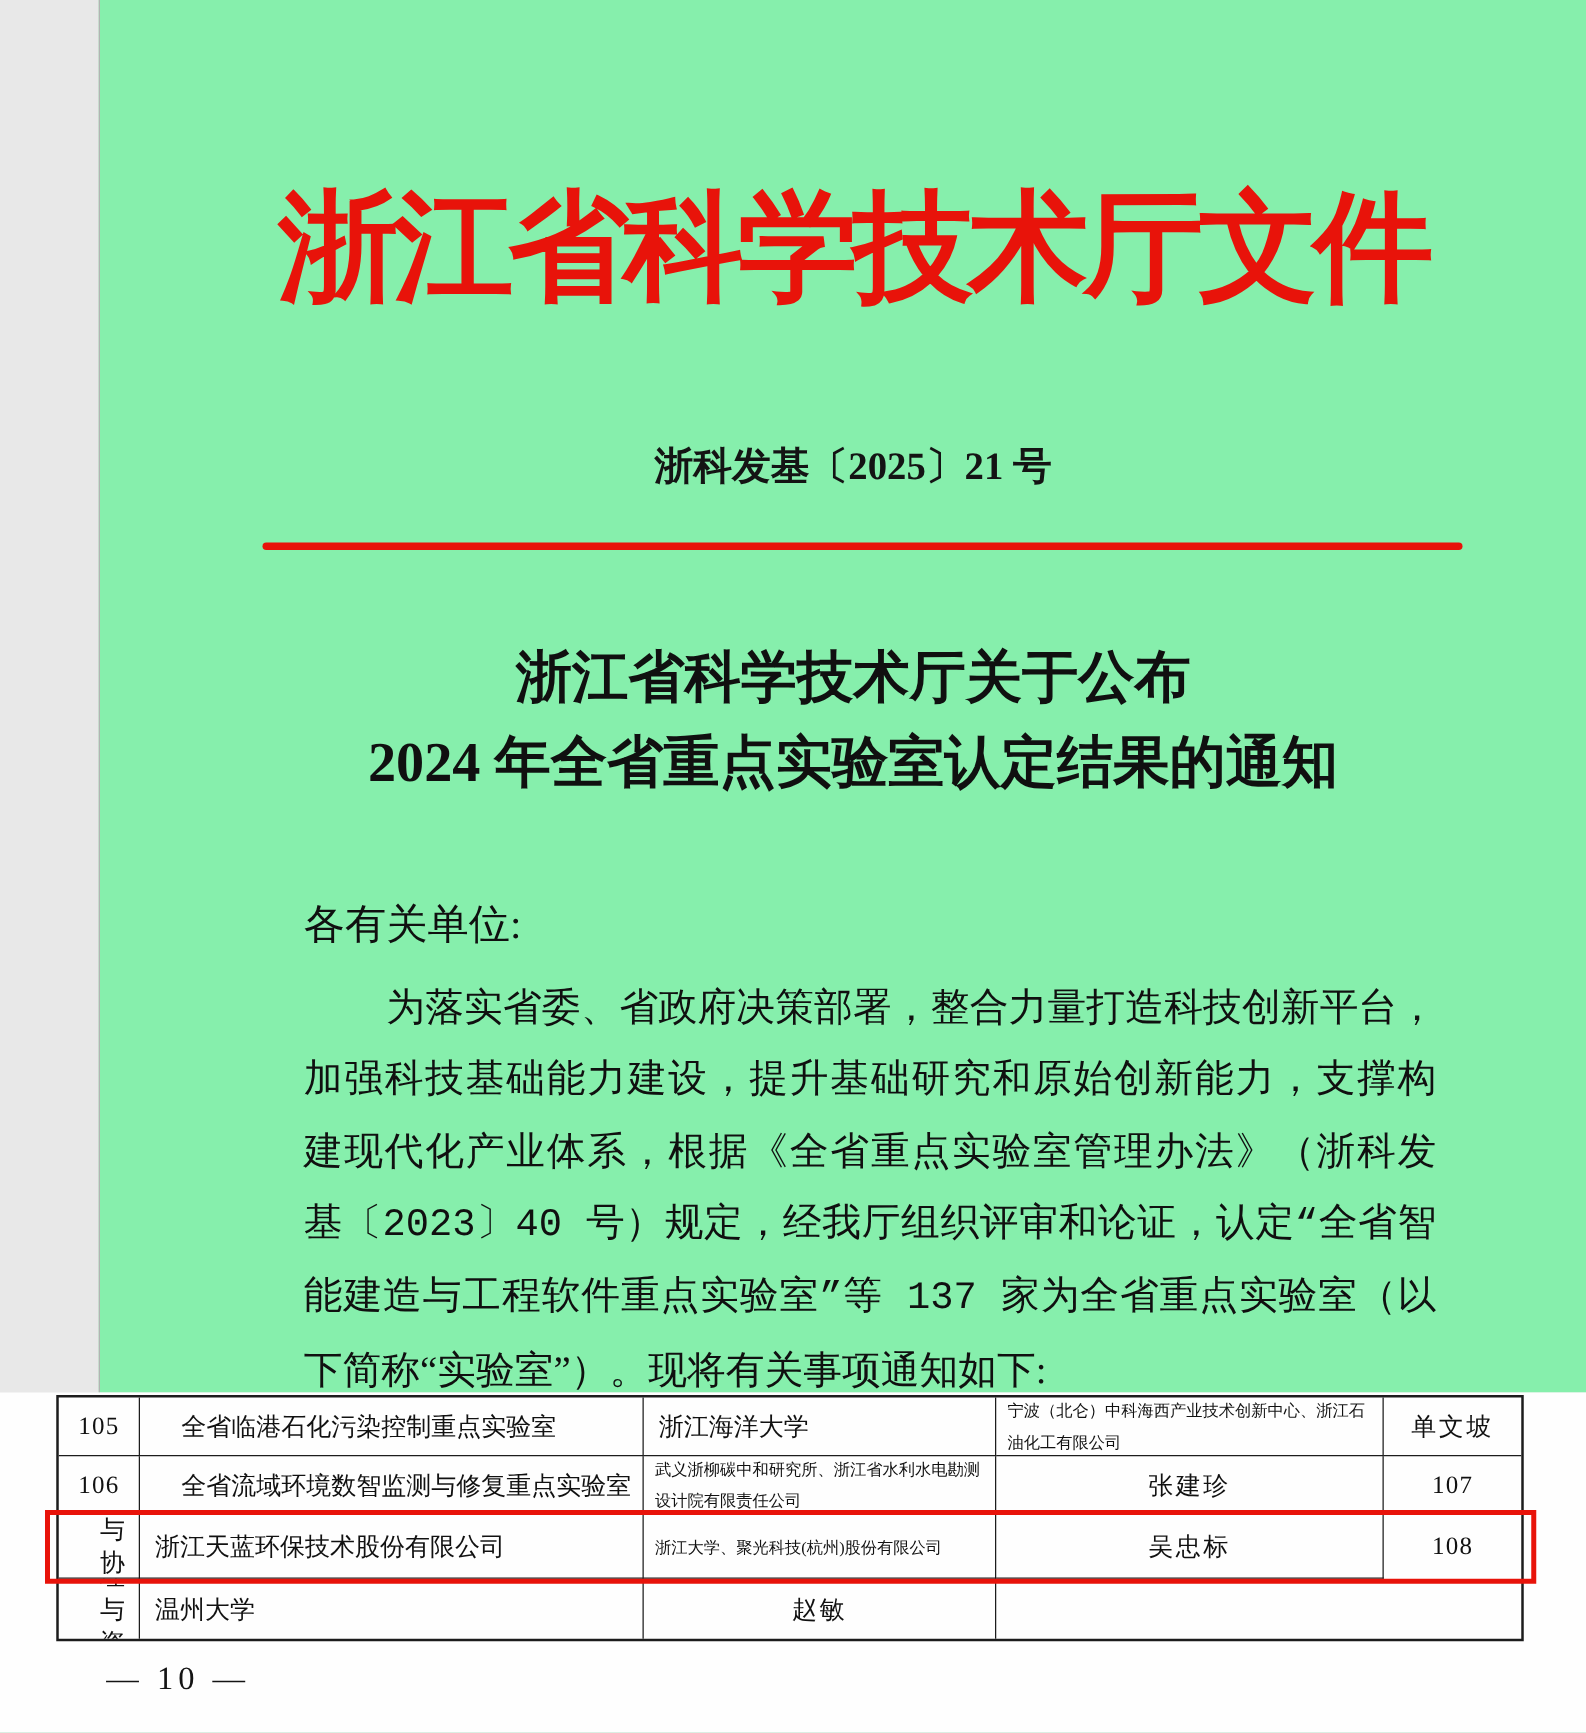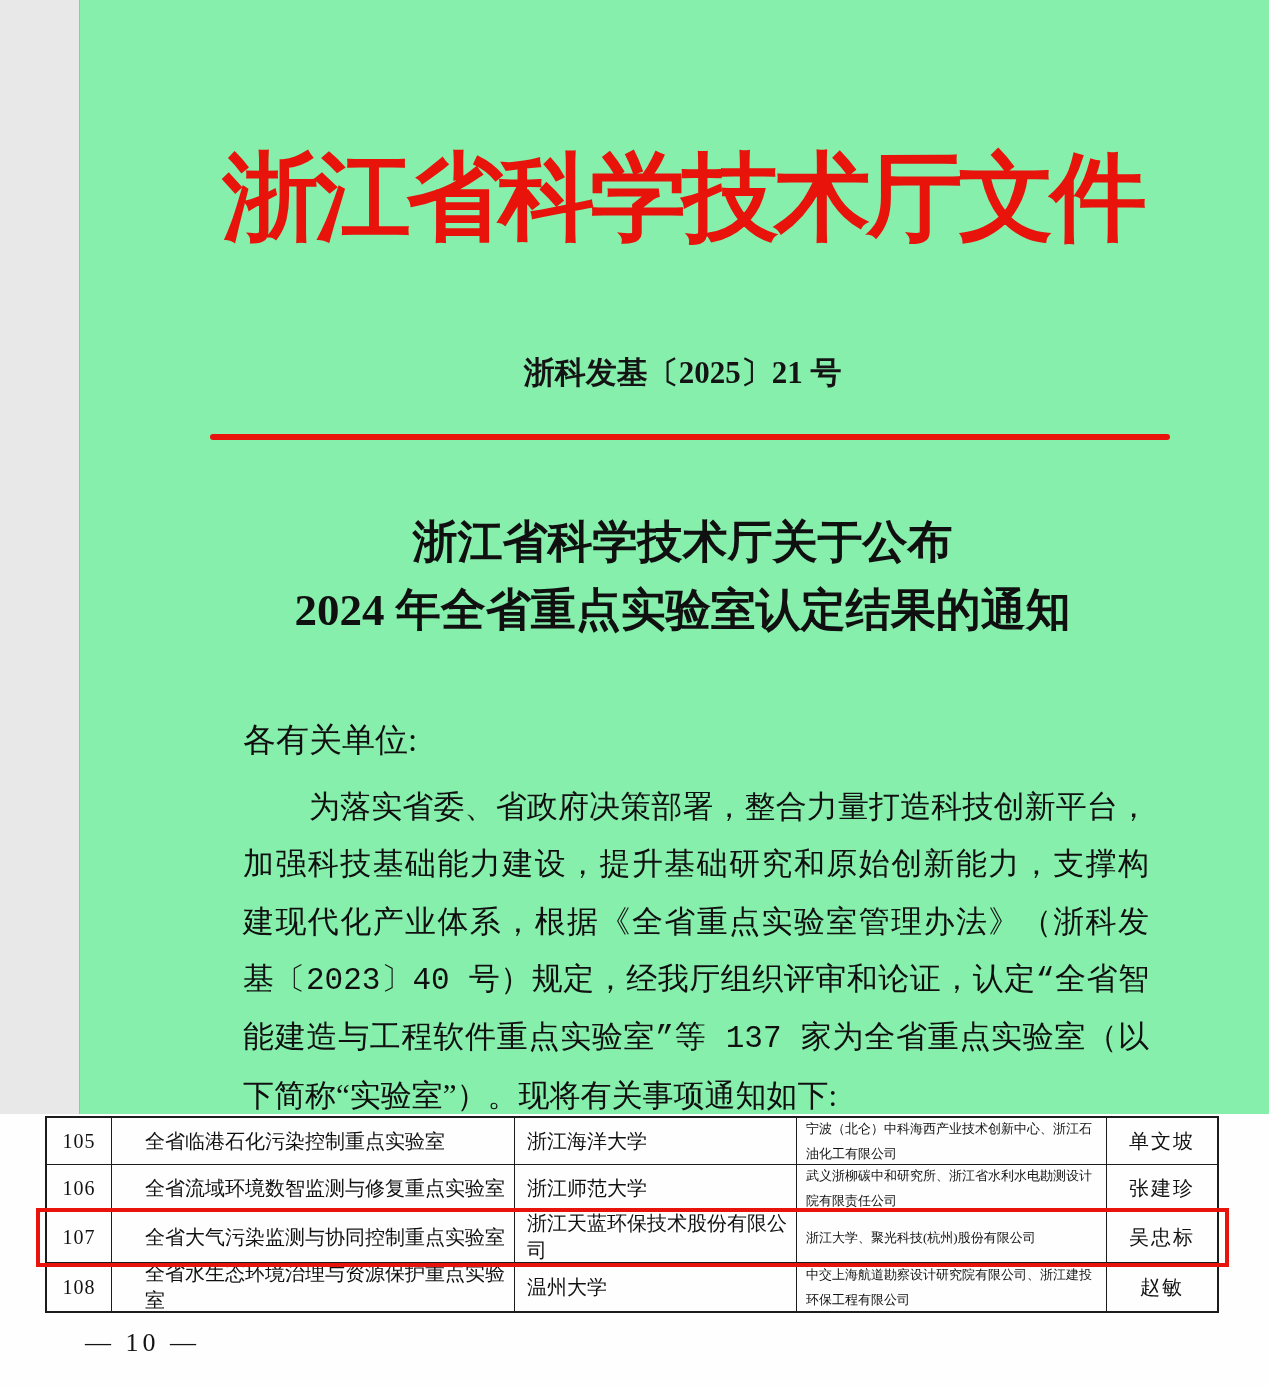--- a/index.html
+++ b/index.html
@@ -128,31 +128,29 @@
 
   <div class="table-band">
     <div class="lab-table" id="lab-table">
         <div class="cell c-no">105</div>
         <div class="cell c-lab">全省临港石化污染控制重点实验室</div>
         <div class="cell c-inst">浙江海洋大学</div>
         <div class="cell c-partners">宁波（北仑）中科海西产业技术创新中心、浙江石油化工有限公司</div>
         <div class="cell c-director">单文坡</div>
         <div class="cell c-no">106</div>
         <div class="cell c-lab">全省流域环境数智监测与修复重点实验室</div>
-        <div class="cell c-inst">浙江师范大学</div>
         <div class="cell c-partners">武义浙柳碳中和研究所、浙江省水利水电勘测设计院有限责任公司</div>
         <div class="cell c-director">张建珍</div>
         <div class="cell c-no">107</div>
         <div class="cell c-lab">全省大气污染监测与协同控制重点实验室</div>
         <div class="cell c-inst">浙江天蓝环保技术股份有限公司</div>
         <div class="cell c-partners">浙江大学、聚光科技(杭州)股份有限公司</div>
         <div class="cell c-director">吴忠标</div>
         <div class="cell c-no last-row">108</div>
         <div class="cell c-lab last-row">全省水生态环境治理与资源保护重点实验室</div>
         <div class="cell c-inst last-row">温州大学</div>
-        <div class="cell c-partners last-row">中交上海航道勘察设计研究院有限公司、浙江建投环保工程有限公司</div>
         <div class="cell c-director last-row">赵敏</div>
       </div>
     <div class="highlight-box"></div>
     <div class="page-number">— 10 —</div>
   </div>
 
 </div>
 
 </body></html>

